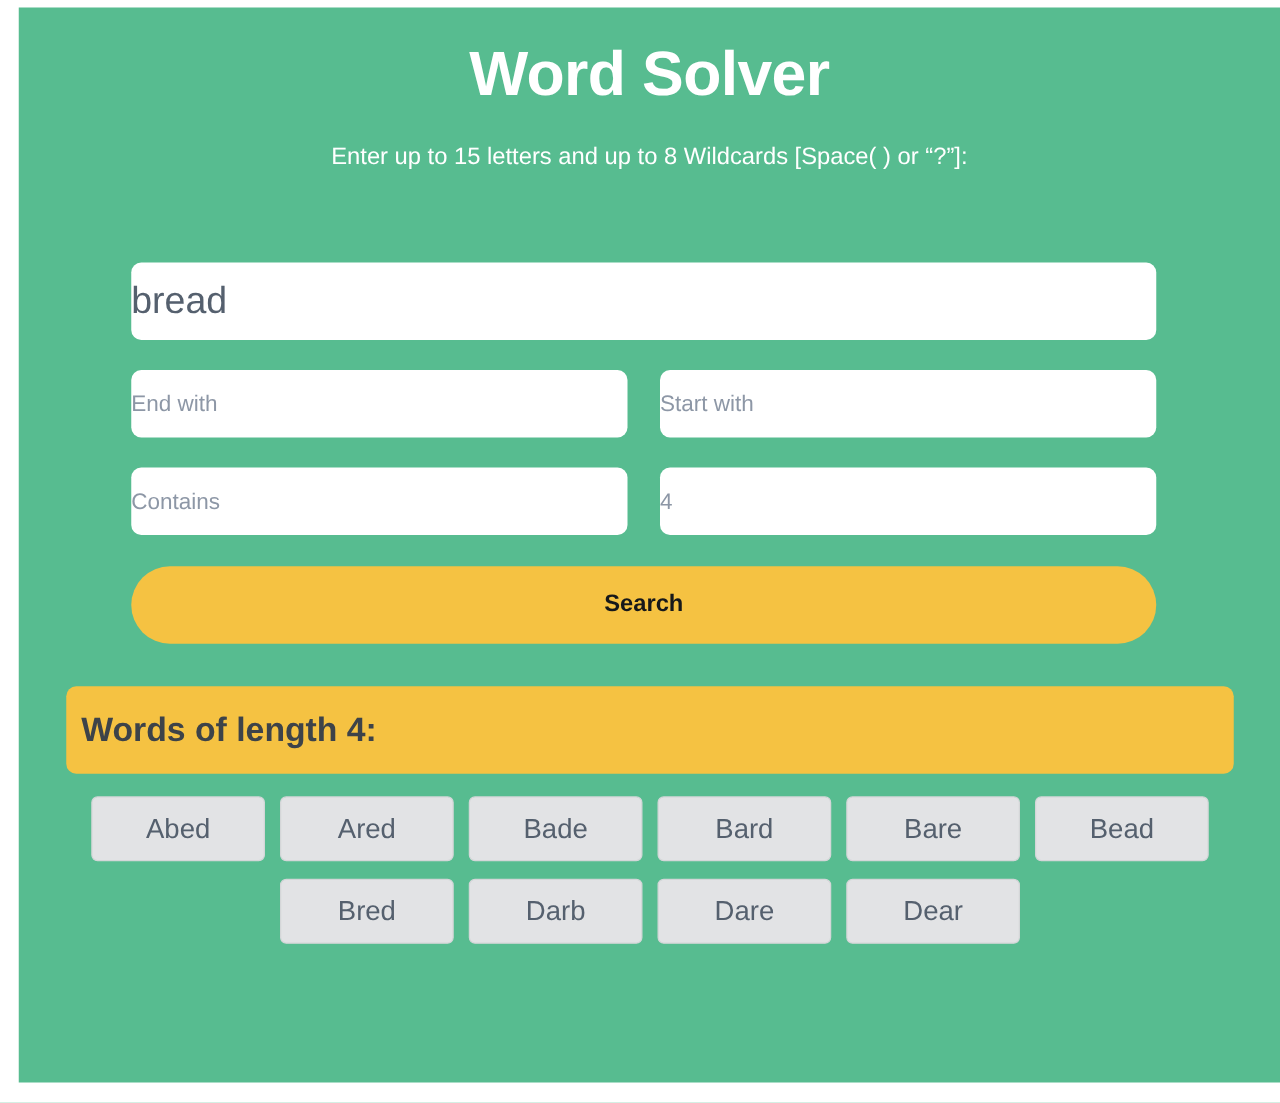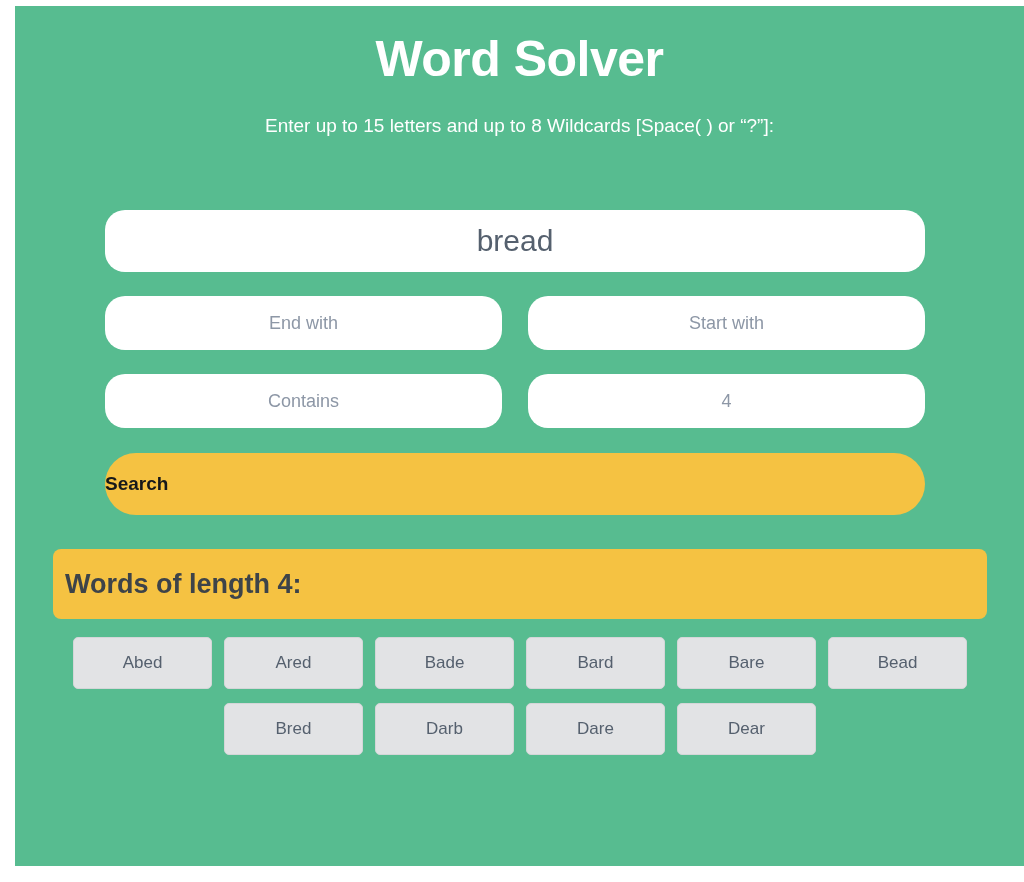--- a/index.html
+++ b/index.html
@@ -52,24 +52,23 @@
     position: absolute;
     left: 90px;
     top: 204px;
     width: 820px;
   }
 
   .field {
     box-sizing: border-box;
     background: #ffffff;
     border: none;
-    border-radius: 20px;
+    border-radius: 8px;
     outline: none;
     font-family: "Liberation Sans", sans-serif;
-    text-align: center;
     color: #55606e;
     display: block;
     padding: 0;
   }
   .field::placeholder {
     color: #8d97a6;
     opacity: 1;
   }
 
   .field-main {
@@ -98,21 +97,21 @@
     height: 62px;
     margin-top: 25px;
     background: #f5c242;
     border: none;
     border-radius: 31px;
     color: #16181a;
     font-family: "Liberation Sans", sans-serif;
     font-size: 19px;
     font-weight: bold;
     cursor: pointer;
-    text-align: left;
+    text-align: center;
     line-height: 62px;
     padding: 0;
   }
 
   
   .results {
     position: absolute;
     left: 38px;
     top: 543px;
     width: 934px;
@@ -143,21 +142,21 @@
   .word-tile {
     box-sizing: border-box;
     width: 139px;
     height: 52px;
     margin: 0 6px 14px 6px;
     background: #e2e3e5;
     border: 1px solid #d4d6d8;
     border-radius: 5px;
     color: #55606e;
     font-family: "Liberation Sans", sans-serif;
-    font-size: 17px;
+    font-size: 22px;
     display: flex;
     align-items: center;
     justify-content: center;
     cursor: pointer;
     padding: 0;
   }
 </style>
 </head>
 <body>
 

